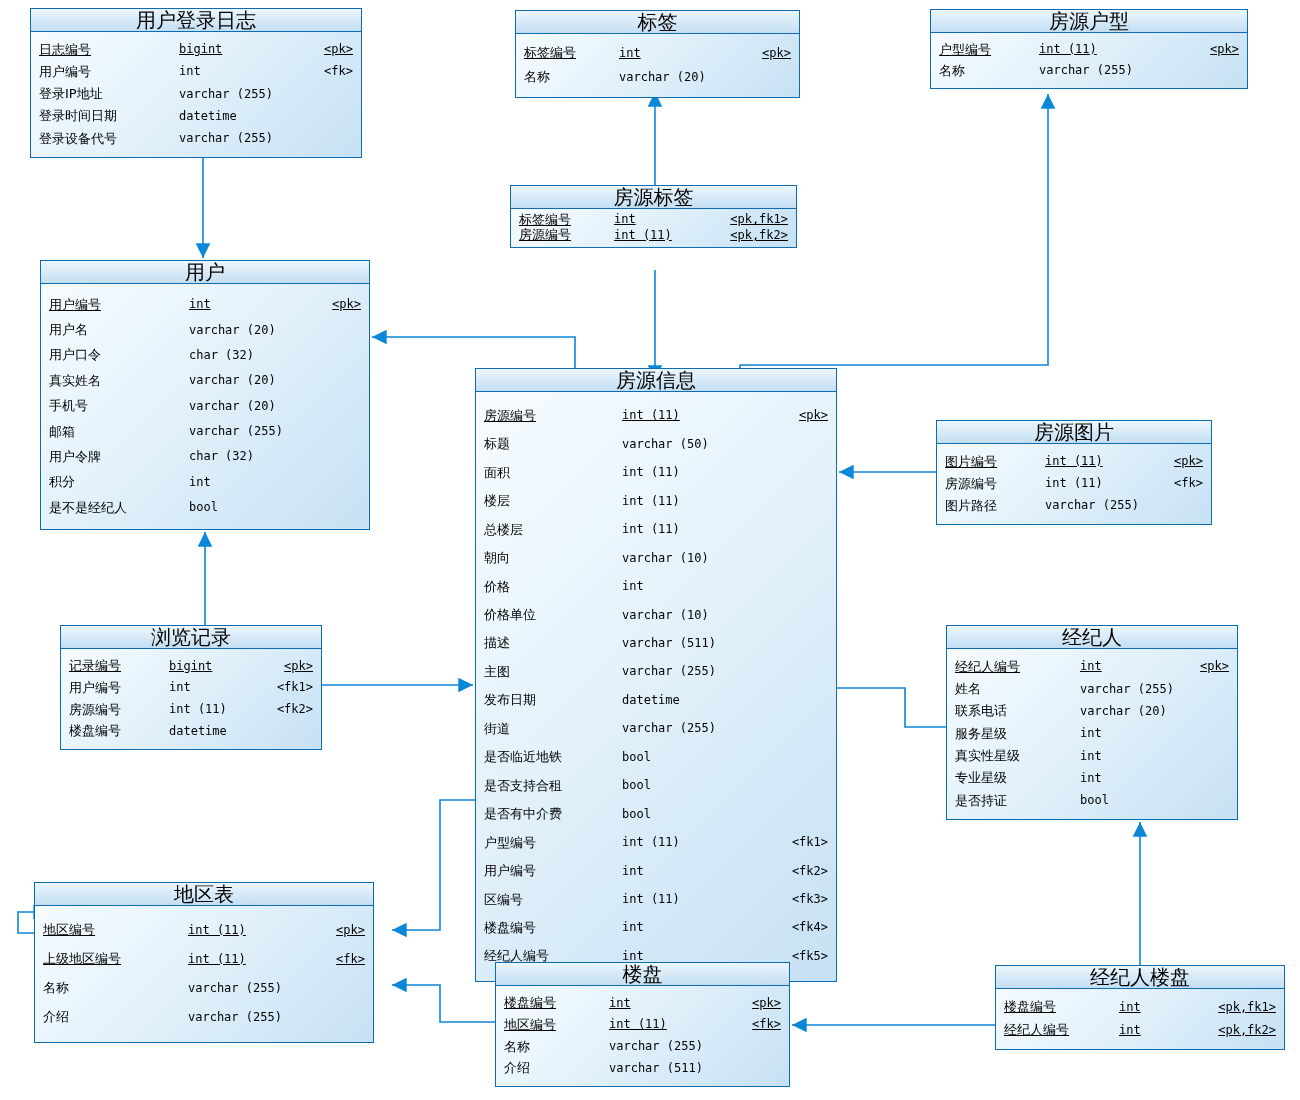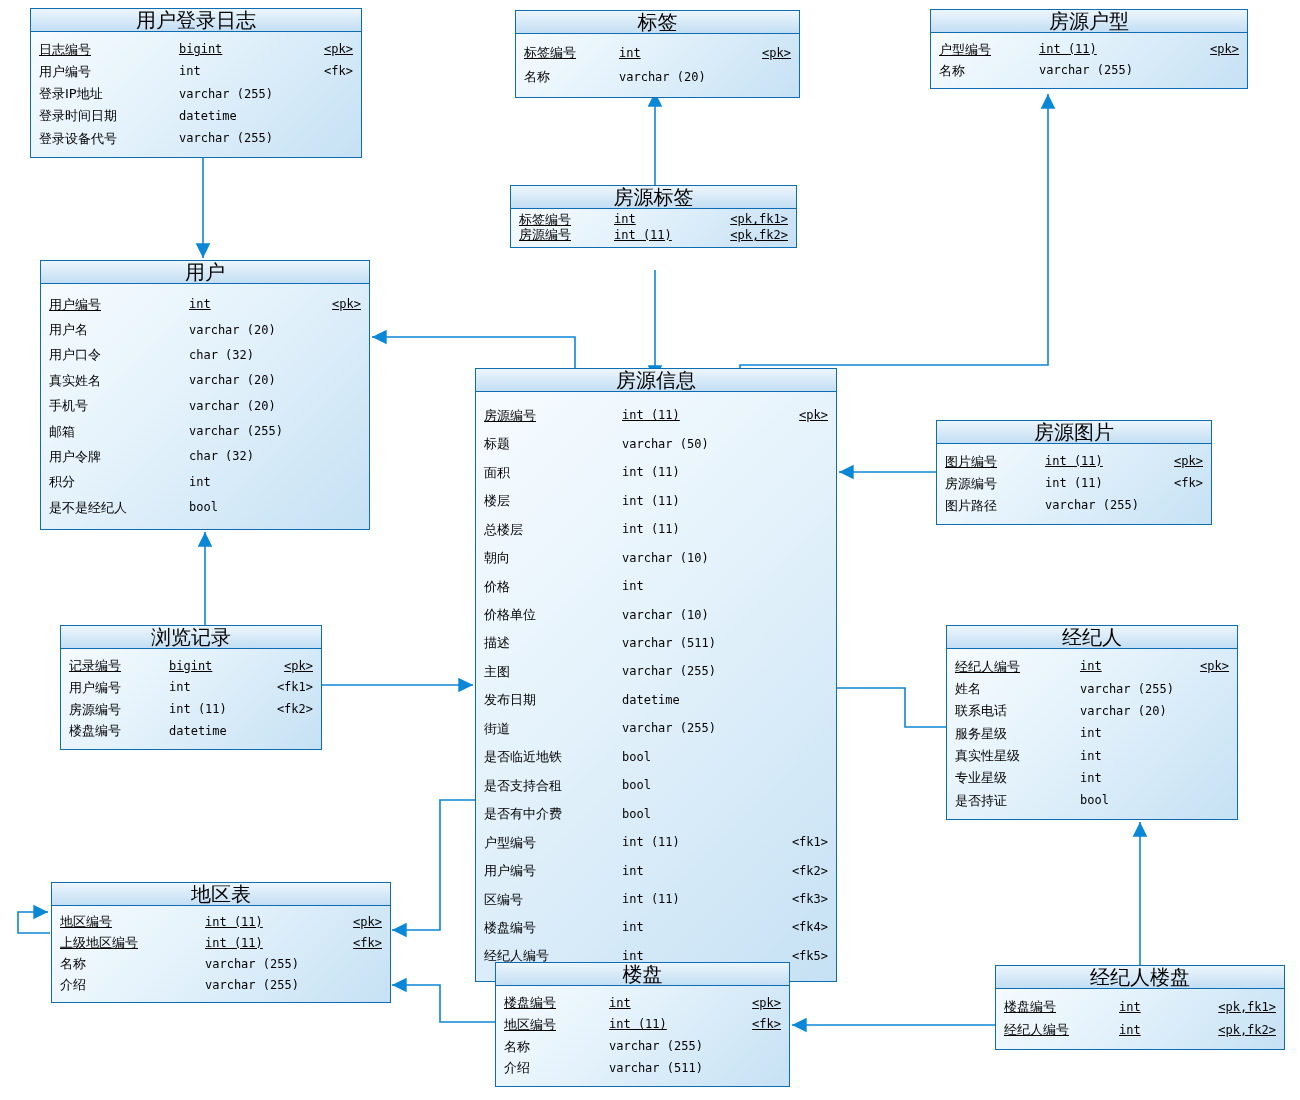--- a/index.html
+++ b/index.html
@@ -383,21 +383,21 @@
           <span class="col-key"></span>
         </div>
         <div class="row">
           <span class="col-name">是否持证</span>
           <span class="col-type">bool</span>
           <span class="col-key"></span>
         </div>
       </div>
   </div>
 
-  <div class="db-table" style="left:51px;top:882px;width:340px;height:121px;--name-w:145px">
+  <div class="db-table" style="left:34px;top:882px;width:340px;height:161px;--name-w:145px">
     <div class="title">地区表</div>
     <div class="body">
         <div class="row pk">
           <span class="col-name">地区编号</span>
           <span class="col-type">int (11)</span>
           <span class="col-key">&lt;pk&gt;</span>
         </div>
         <div class="row pk">
           <span class="col-name">上级地区编号</span>
           <span class="col-type">int (11)</span>

